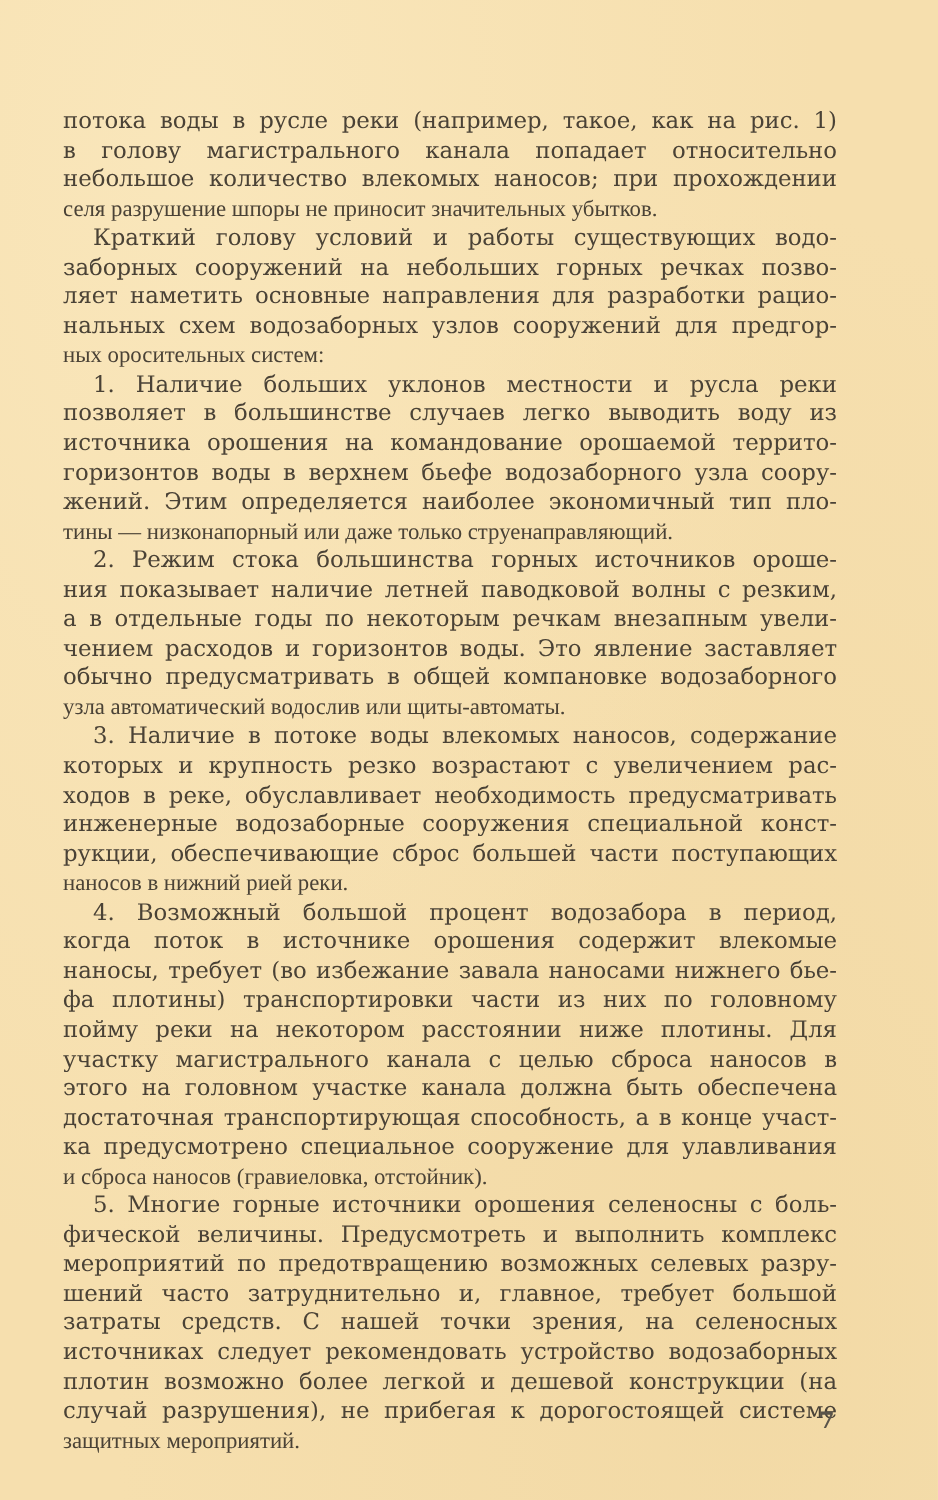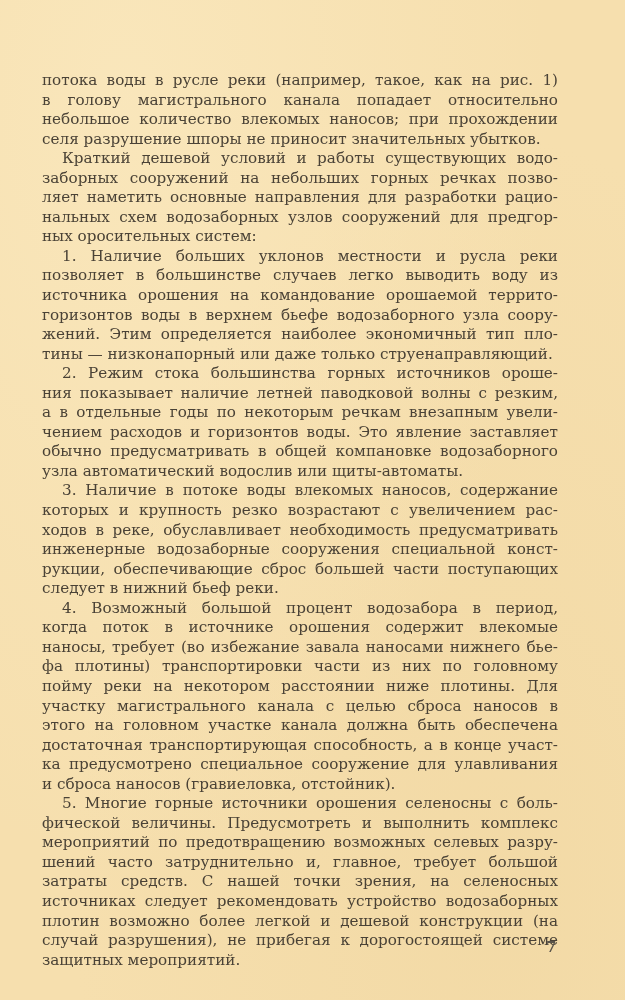--- a/index.html
+++ b/index.html
@@ -30,20 +30,21 @@
       line-height: 19.55px;
       font-size: 15.2px;
       white-space: nowrap;
       text-align: justify;
       text-align-last: justify;
       letter-spacing: 0px;
       word-spacing: 0px;
     }
     .line.last {
       text-align-last: left;
+      font-family: Liberation Serif, serif;
     }
     .line.indent {
       padding-left: 20px;
     }
     .page-number {
       position: absolute;
       left: 546px;
       top: 938px;
       font-size: 15px;
       font-family: "DejaVu Serif", serif;
@@ -52,21 +53,21 @@
     }
   </style>
 </head>
 <body>
 
 <div class="page" id="page-body">
     <span class="line">потока воды в русле реки (например, такое, как на рис. 1)</span>
     <span class="line">в голову магистрального канала попадает относительно</span>
     <span class="line">небольшое количество влекомых наносов; при прохождении</span>
     <span class="line last">селя разрушение шпоры не приносит значительных убытков.</span>
-    <span class="line indent">Краткий дешевой условий и работы существующих водо-</span>
+    <span class="line indent">Краткий голову условий и работы существующих водо-</span>
     <span class="line">заборных сооружений на небольших горных речках позво-</span>
     <span class="line">ляет наметить основные направления для разработки рацио-</span>
     <span class="line">нальных схем водозаборных узлов сооружений для предгор-</span>
     <span class="line last">ных оросительных систем:</span>
     <span class="line indent">1. Наличие больших уклонов местности и русла реки</span>
     <span class="line">позволяет в большинстве случаев легко выводить воду из</span>
     <span class="line">источника орошения на командование орошаемой террито-</span>
     <span class="line">горизонтов воды в верхнем бьефе водозаборного узла соору-</span>
     <span class="line">жений. Этим определяется наиболее экономичный тип пло-</span>
     <span class="line last">тины — низконапорный или даже только струенаправляющий.</span>
@@ -74,21 +75,21 @@
     <span class="line">ния показывает наличие летней паводковой волны с резким,</span>
     <span class="line">а в отдельные годы по некоторым речкам внезапным увели-</span>
     <span class="line">чением расходов и горизонтов воды. Это явление заставляет</span>
     <span class="line">обычно предусматривать в общей компановке водозаборного</span>
     <span class="line last">узла автоматический водослив или щиты-автоматы.</span>
     <span class="line indent">3. Наличие в потоке воды влекомых наносов, содержание</span>
     <span class="line">которых и крупность резко возрастают с увеличением рас-</span>
     <span class="line">ходов в реке, обуславливает необходимость предусматривать</span>
     <span class="line">инженерные водозаборные сооружения специальной конст-</span>
     <span class="line">рукции, обеспечивающие сброс большей части поступающих</span>
-    <span class="line last">следует в нижний бьеф реки.</span>
+    <span class="line last">наносов в нижний рией реки.</span>
     <span class="line indent">4. Возможный большой процент водозабора в период,</span>
     <span class="line">когда поток в источнике орошения содержит влекомые</span>
     <span class="line">наносы, требует (во избежание завала наносами нижнего бье-</span>
     <span class="line">фа плотины) транспортировки части из них по головному</span>
     <span class="line">пойму реки на некотором расстоянии ниже плотины. Для</span>
     <span class="line">участку магистрального канала с целью сброса наносов в</span>
     <span class="line">этого на головном участке канала должна быть обеспечена</span>
     <span class="line">достаточная транспортирующая способность, а в конце участ-</span>
     <span class="line">ка предусмотрено специальное сооружение для улавливания</span>
     <span class="line last">и сброса наносов (гравиеловка, отстойник).</span>

